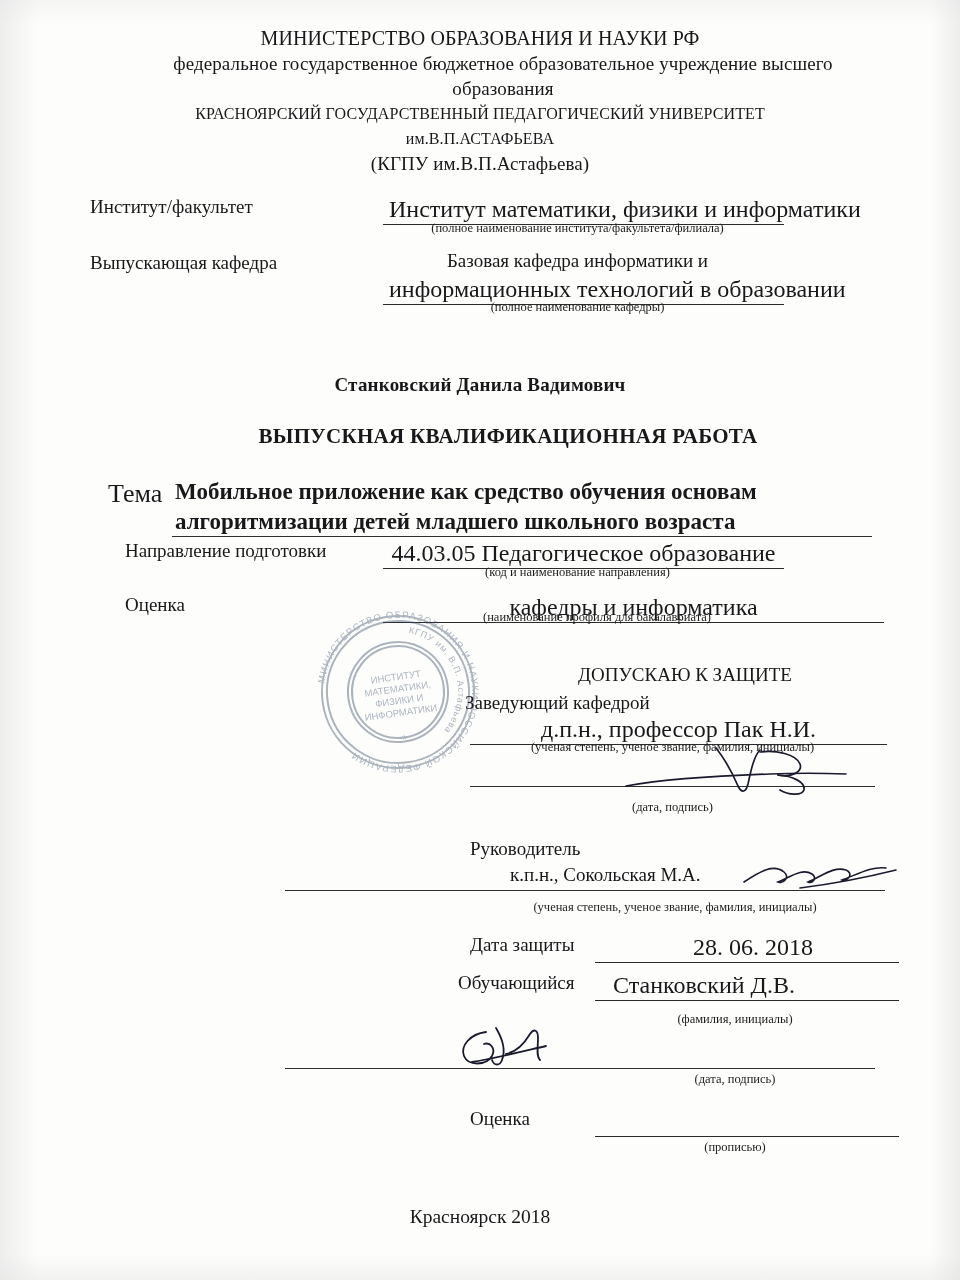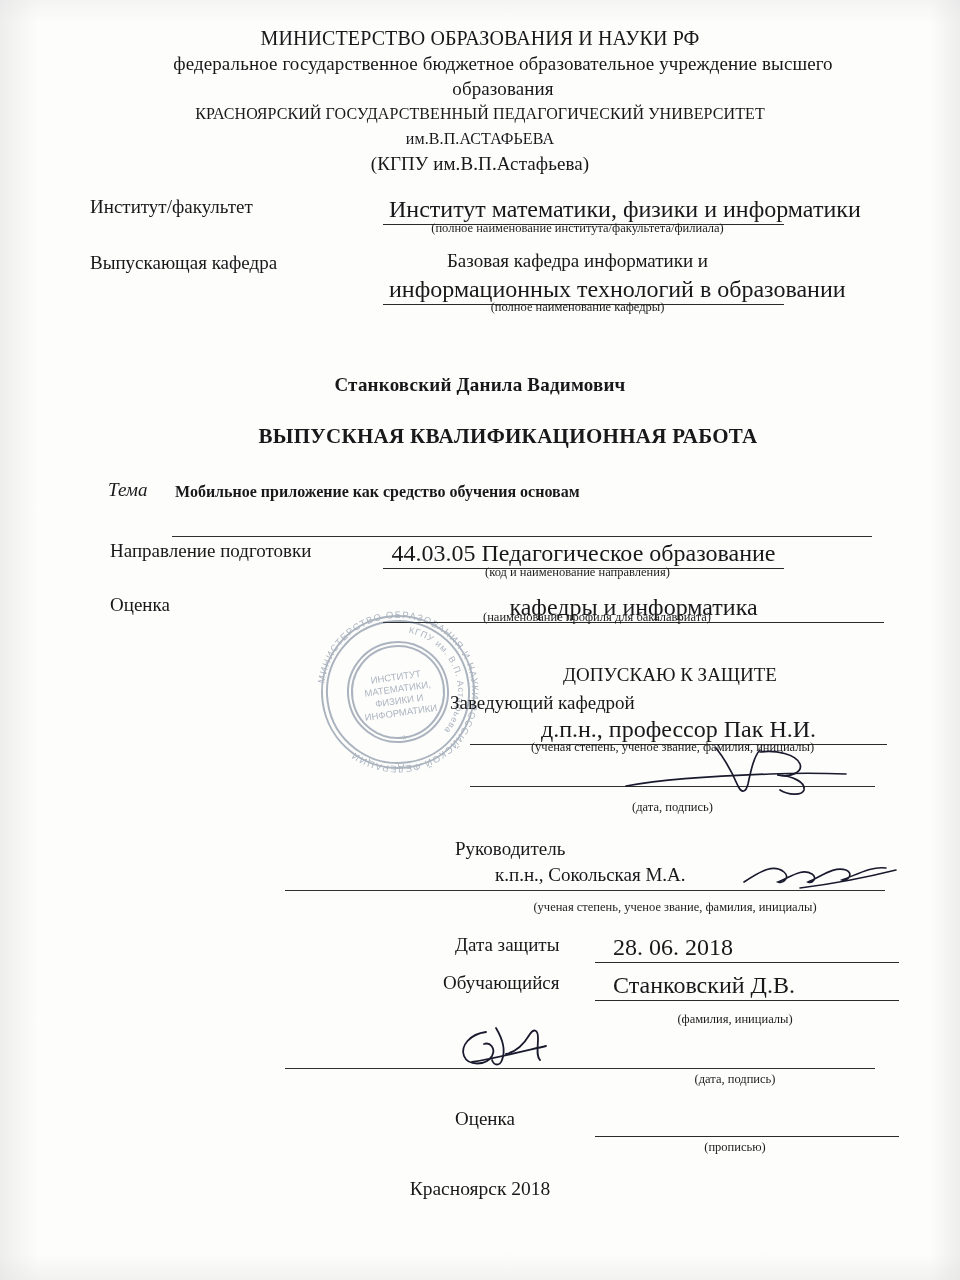--- a/index.html
+++ b/index.html
@@ -83,41 +83,42 @@
     text-align: center;
     font-weight: bold;
   }
 
   
   .author { font-size: 19px; letter-spacing: 0.2px; }
   .doctype { font-size: 21px; letter-spacing: 0.3px; }
 
   .theme-label {
     position: absolute;
+    font-size: 26px;
+  }
+  .theme-text {
+    position: absolute;
+    font-weight: bold;
+    font-size: 23px;
+    line-height: 30px;
+  }
+
+  .plain {
+    position: absolute;
     font-size: 19px;
-    font-style: italic;
-  }
-  .theme-text {
-    position: absolute;
-    font-weight: bold;
-    font-size: 16px;
-    line-height: 30px;
-  }
-
-  .plain {
-    position: absolute;
-    font-size: 19px;
-    white-space: nowrap;
+    white-space: nowrap;
+    margin-left: 15px;
   }
 
   .footer-city {
     position: absolute;
     width: 100%;
     text-align: center;
     font-size: 19.5px;
+    margin-top: 28px;
   }
 
   
   .stamp {
     position: absolute;
     width: 176px;
     height: 176px;
     left: 310px;
     top: 604px;
     opacity: 0.42;
@@ -157,20 +158,21 @@
     <div style="position:absolute; left:383px; top:250px; width:389px; text-align:center; font-size:19px;">Базовая кафедра информатики и</div>
     <div class="fld-value" style="position:absolute; left:383px; top:276px; width:389px;">информационных технологий в образовании</div>
     <div class="caption" style="left:383px; top:300px; width:389px;">(полное наименование кафедры)</div>
 
     <div class="center-strong author" style="top:374px;">Станковский Данила Вадимович</div>
 
     <div class="center-strong doctype" style="top:424px;padding-left:28px;">ВЫПУСКНАЯ КВАЛИФИКАЦИОННАЯ РАБОТА</div>
 
     <div class="theme-label" style="left:108px; top:479px;">Тема</div>
     <div class="theme-text" style="left:175px; top:477px; width:660px;">Мобильное приложение как средство обучения основам</div>
+    <div class="theme-text" style="left:175px; top:507px; width:660px;">алгоритмизации детей младшего школьного возраста</div>
     <div class="rule" style="left:172px; top:536px; width:700px;"></div>
 
     <div class="plain" style="left:110px; top:540px;">Направление подготовки</div>
     <div class="fld-value" style="position:absolute; left:383px; top:540px; width:389px;">44.03.05 Педагогическое образование</div>
     <div class="caption" style="left:383px; top:565px; width:389px;">(код и наименование направления)</div>
 
     <div class="plain" style="left:110px; top:594px;">Оценка</div>
     <div class="fld-value" style="position:absolute; left:383px; top:594px; width:489px;">кафедры и информатика</div>
     <div class="caption" style="left:383px; top:610px; width:600px; text-align:left; padding-left:100px;">(наименование профиля для бакалавриата)</div>
 
@@ -229,21 +231,21 @@
     <div class="sig" style="left:740px; top:852px;">
       <svg width="180" height="46" viewBox="0 0 180 46">
         <g fill="none" stroke="#1a1a2e" stroke-width="1.6" stroke-linecap="round">
           <path d="M4 30 C 22 18, 34 12, 44 20 C 50 25, 44 32, 38 30 C 52 24, 62 16, 72 22 C 78 26, 72 32, 68 30 C 82 24, 94 14, 106 18 C 114 21, 108 30, 102 28 C 118 22, 132 14, 146 16"></path>
           <path d="M60 36 C 92 32, 124 26, 156 18"></path>
         </g>
       </svg>
     </div>
 
     <div class="plain" style="left:455px; top:934px;">Дата защиты</div>
-    <div class="fld-value" style="position:absolute; left:595px; top:934px; width:280px; text-align:left; padding-left:18px;">28. 06. 2018</div>
+    <div class="fld-value" style="position:absolute; left:595px; top:934px; width:280px; text-align:center; padding-left:18px;">28. 06. 2018</div>
 
     <div class="plain" style="left:443px; top:972px;">Обучающийся</div>
     <div class="fld-value" style="position:absolute; left:595px; top:972px; width:280px; text-align:left; padding-left:18px;">Станковский Д.В.</div>
     <div class="caption" style="left:595px; top:1012px; width:280px;">(фамилия, инициалы)</div>
 
     <div class="rule" style="left:285px; top:1068px; width:590px;"></div>
     <div class="caption" style="left:595px; top:1072px; width:280px;">(дата, подпись)</div>
 
     <div class="sig" style="left:452px; top:1022px;">
       <svg width="120" height="50" viewBox="0 0 120 50">

